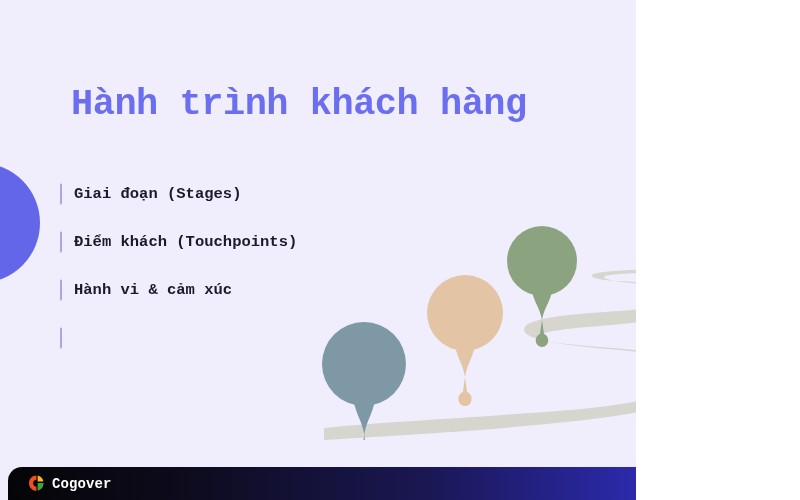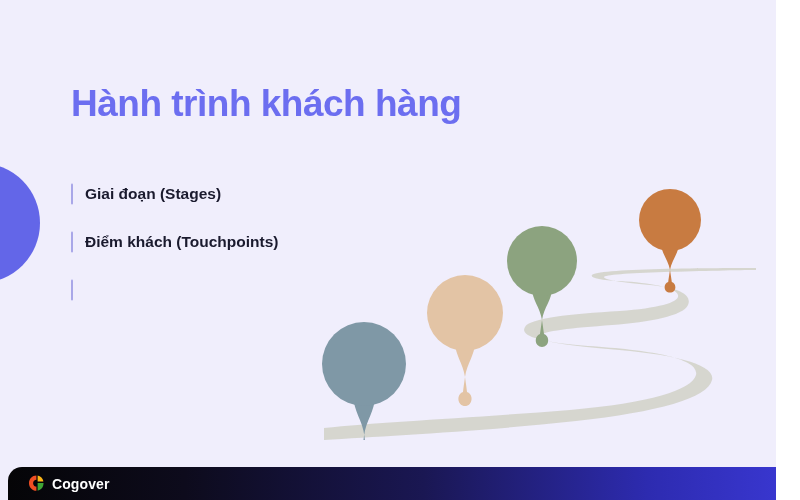--- a/index.html
+++ b/index.html
@@ -3,23 +3,24 @@
 <meta charset="utf-8">
 <style>
   * { margin:0; padding:0; box-sizing:border-box; }
   html, body {
     width:800px; height:500px;
     overflow:hidden;
     font-family:"Liberation Sans", sans-serif;
   }
   #slide {
     position:relative;
-    width:776px; height:500px;
+    width:636px; height:500px;
     background:#f0eefc;
     overflow:hidden;
+    font-family:Liberation Mono, monospace;
   }
 
   
   #left-circle {
     position:absolute;
     left:-80px; top:163px;
     width:120px; height:120px;
     border-radius:50%;
     background:#6366e8;
   }
@@ -31,21 +32,21 @@
     font-size:37px;
     font-weight:bold;
     letter-spacing:-0.5px;
     color:#6c6ef0;
     white-space:nowrap;
   }
 
   
   #bullets {
     position:absolute;
-    left:71px; top:170px;
+    left:60px; top:170px;
     width:330px;
   }
   .bullet-row {
     position:relative;
     height:48px;
     display:flex;
     align-items:center;
   }
   .bullet-tick {
     position:absolute;
@@ -111,20 +112,24 @@
     <div class="bullet-row">
       <span class="bullet-tick"></span>
       <span class="bullet-label">Giai đoạn (Stages)</span>
     </div>
 
     <div class="bullet-row">
       <span class="bullet-tick"></span>
       <span class="bullet-label">Điểm khách (Touchpoints)</span>
     </div>
 
+    <div class="bullet-row">
+      <span class="bullet-tick"></span>
+      <span class="bullet-label">Hành vi &amp; cảm xúc</span>
+    </div>
 
     <div class="bullet-row">
       <span class="bullet-tick"></span>
     </div>
 
   </div>
 
   <div id="illustration">
     <svg viewBox="0 0 480 310" xmlns="http://www.w3.org/2000/svg">
 

